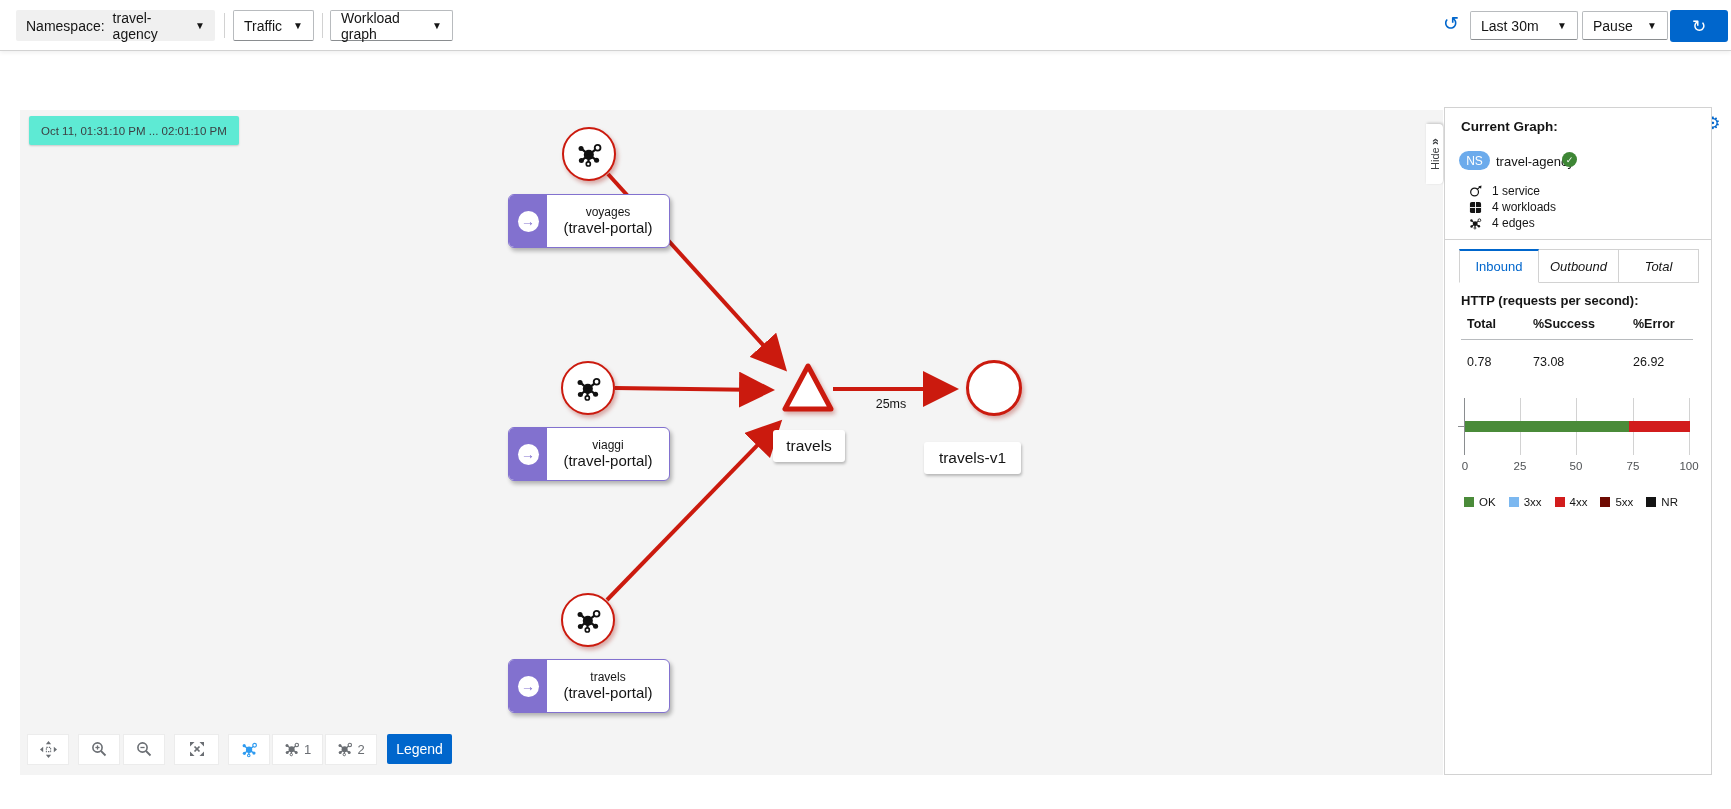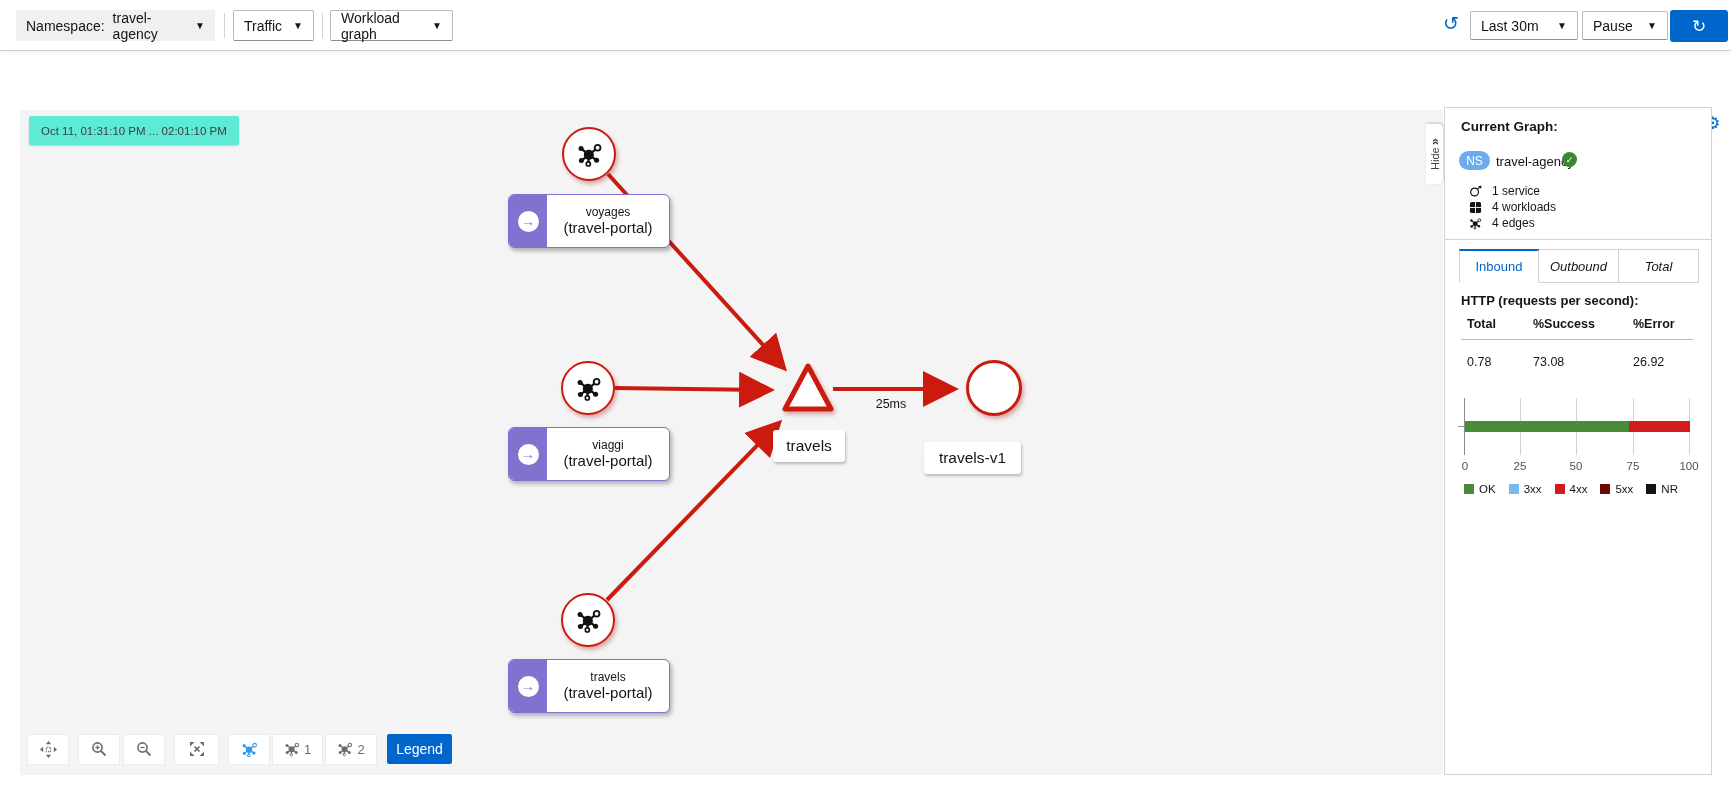--- a/index.html
+++ b/index.html
@@ -70,21 +70,21 @@
   .tbl-v { top:247px; }
   .tbl-rule { position:absolute; left:16px; top:231px; width:232px; height:1px; background:#b8bbbe; }
   .chart { position:absolute; left:0; top:0; }
   .gridline { position:absolute; width:1px; background:#d2d2d2; top:290px; height:57px; }
   .axisline-y { position:absolute; left:19px; top:290px; width:1px; height:57px; background:#8a8d90; }
   .ytick { position:absolute; left:13px; top:318px; width:6px; height:1px; background:#8a8d90; }
   .bar-track { position:absolute; left:20px; top:313px; width:225px; height:11px; display:flex; }
   .bar-track .seg { height:11px; }
   .xtick { position:absolute; top:352px; font-size:11.5px; color:#4f5255; transform:translateX(-50%); }
   .chart-legend { position:absolute; left:19px; top:375px; display:flex; align-items:center; gap:13px; font-size:11.5px; color:#151515; }
-  .chart-legend .li { display:flex; align-items:center; gap:5px; }
+  .chart-legend .li { display:flex; align-items:center; gap:5px;margin-top:13px; }
   .swatch { width:10px; height:10px; display:inline-block; }
 </style>
 </head>
 <body>
 
 <svg width="0" height="0" style="position:absolute">
   <defs>
     <g id="mesh">
       <circle cx="7.6" cy="8.2" r="3" fill="currentColor"></circle>
       <g stroke="currentColor" stroke-width="1.3">

